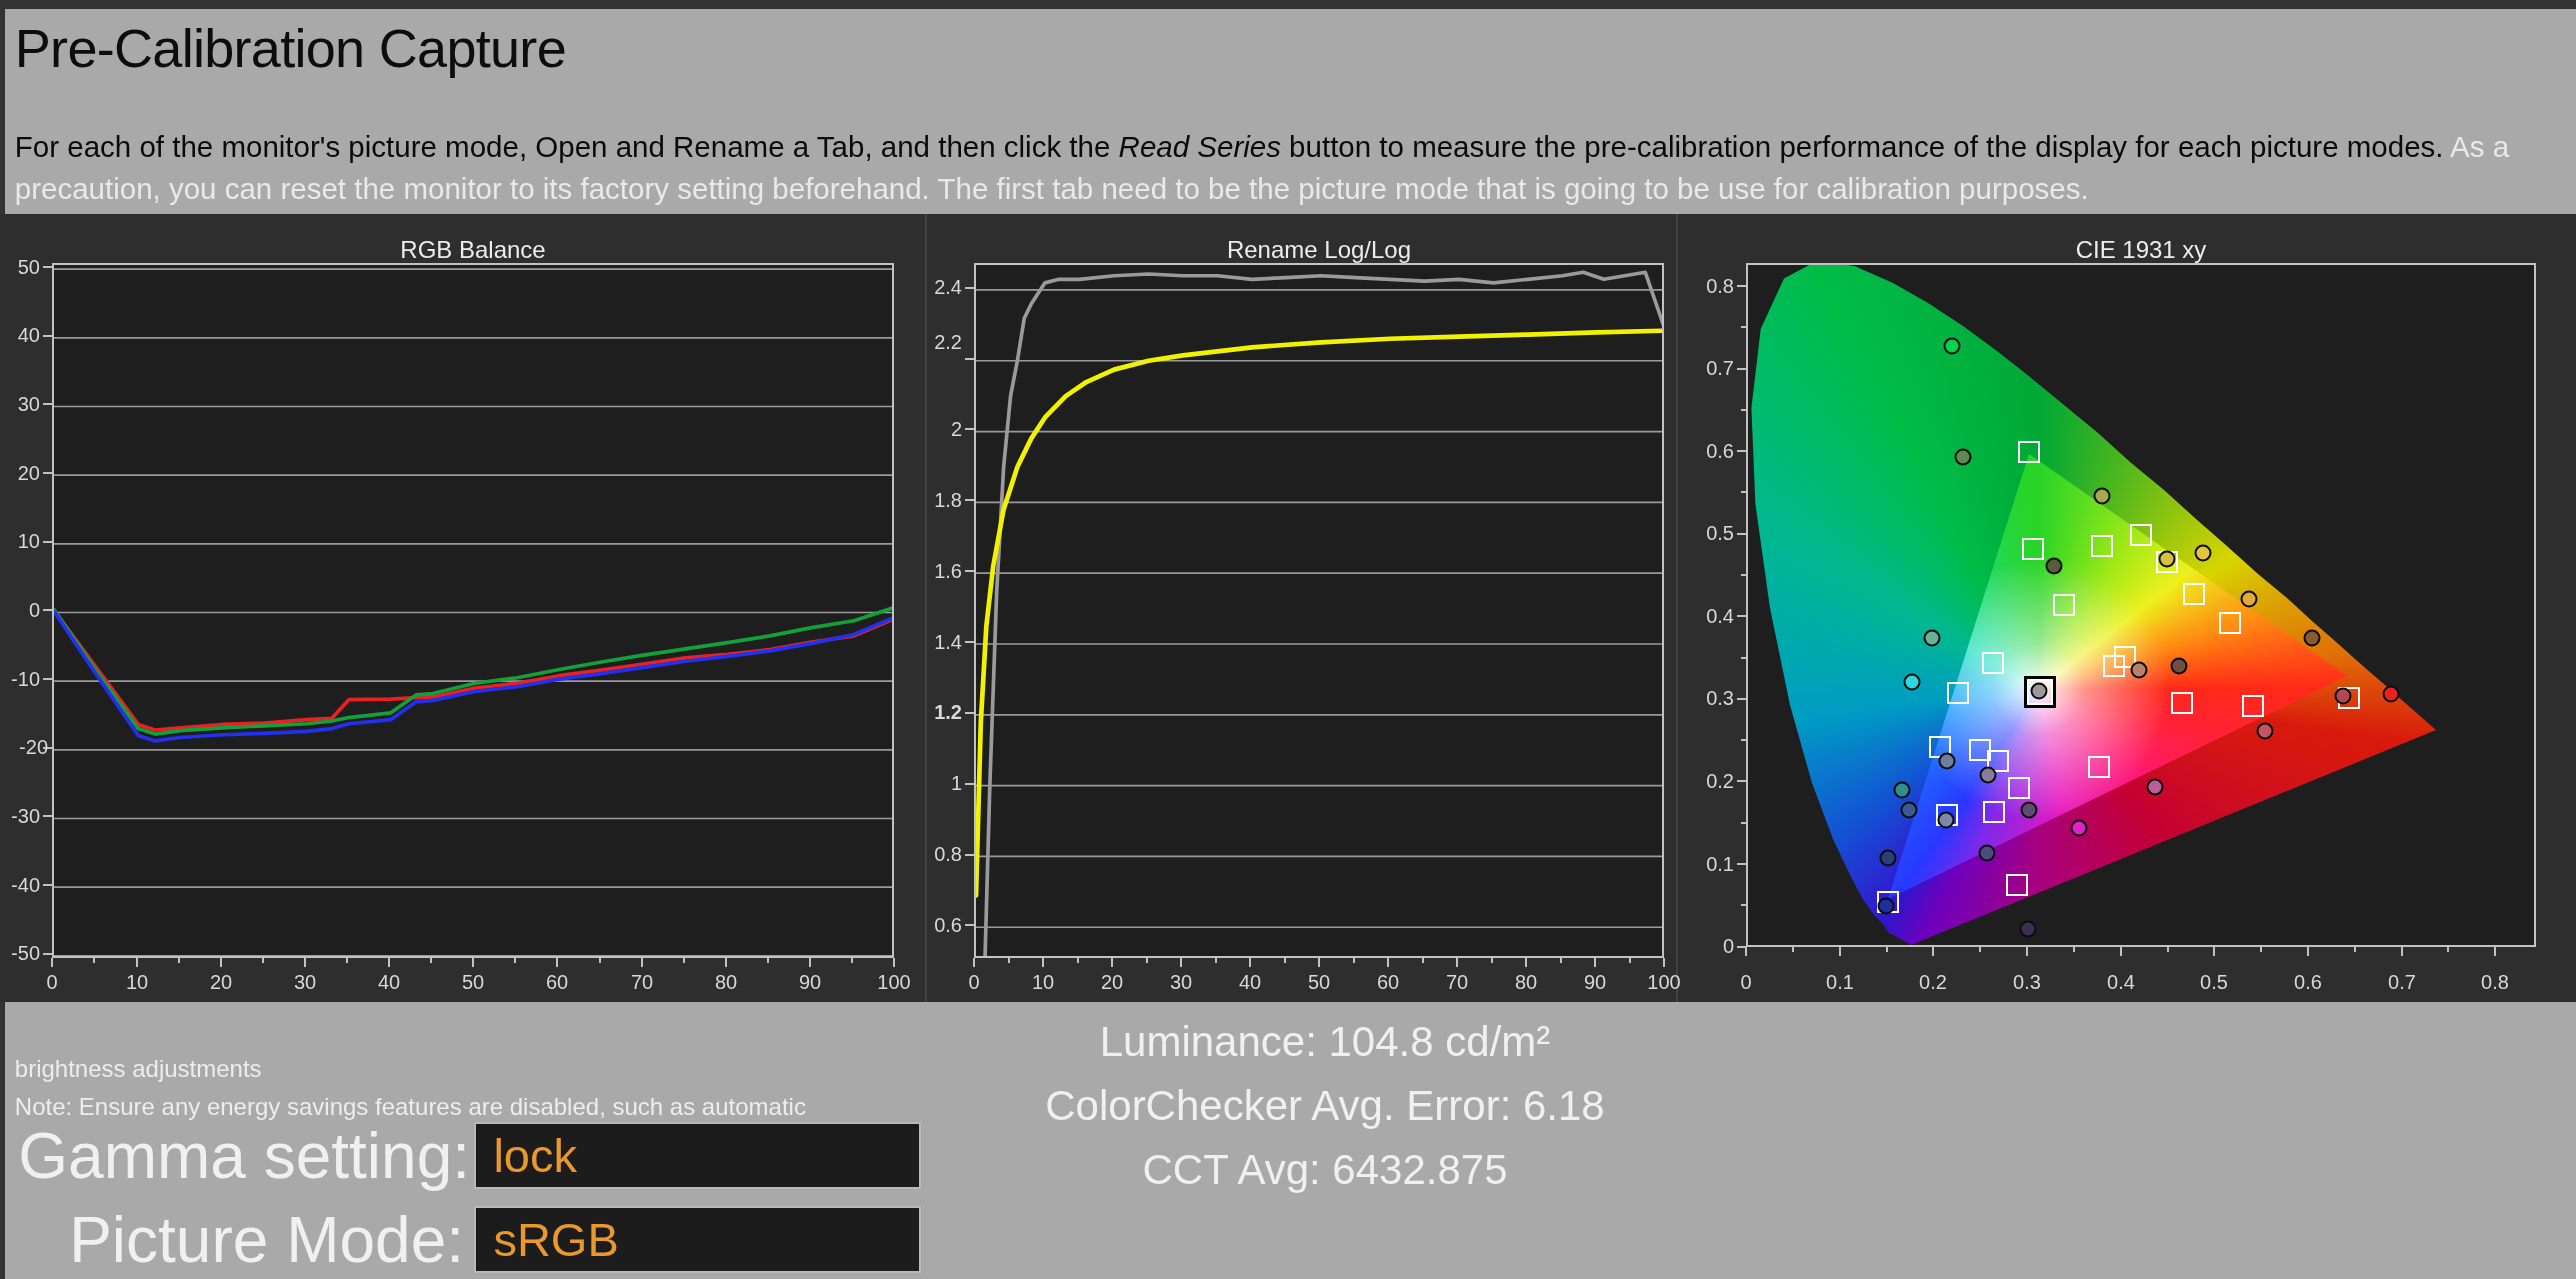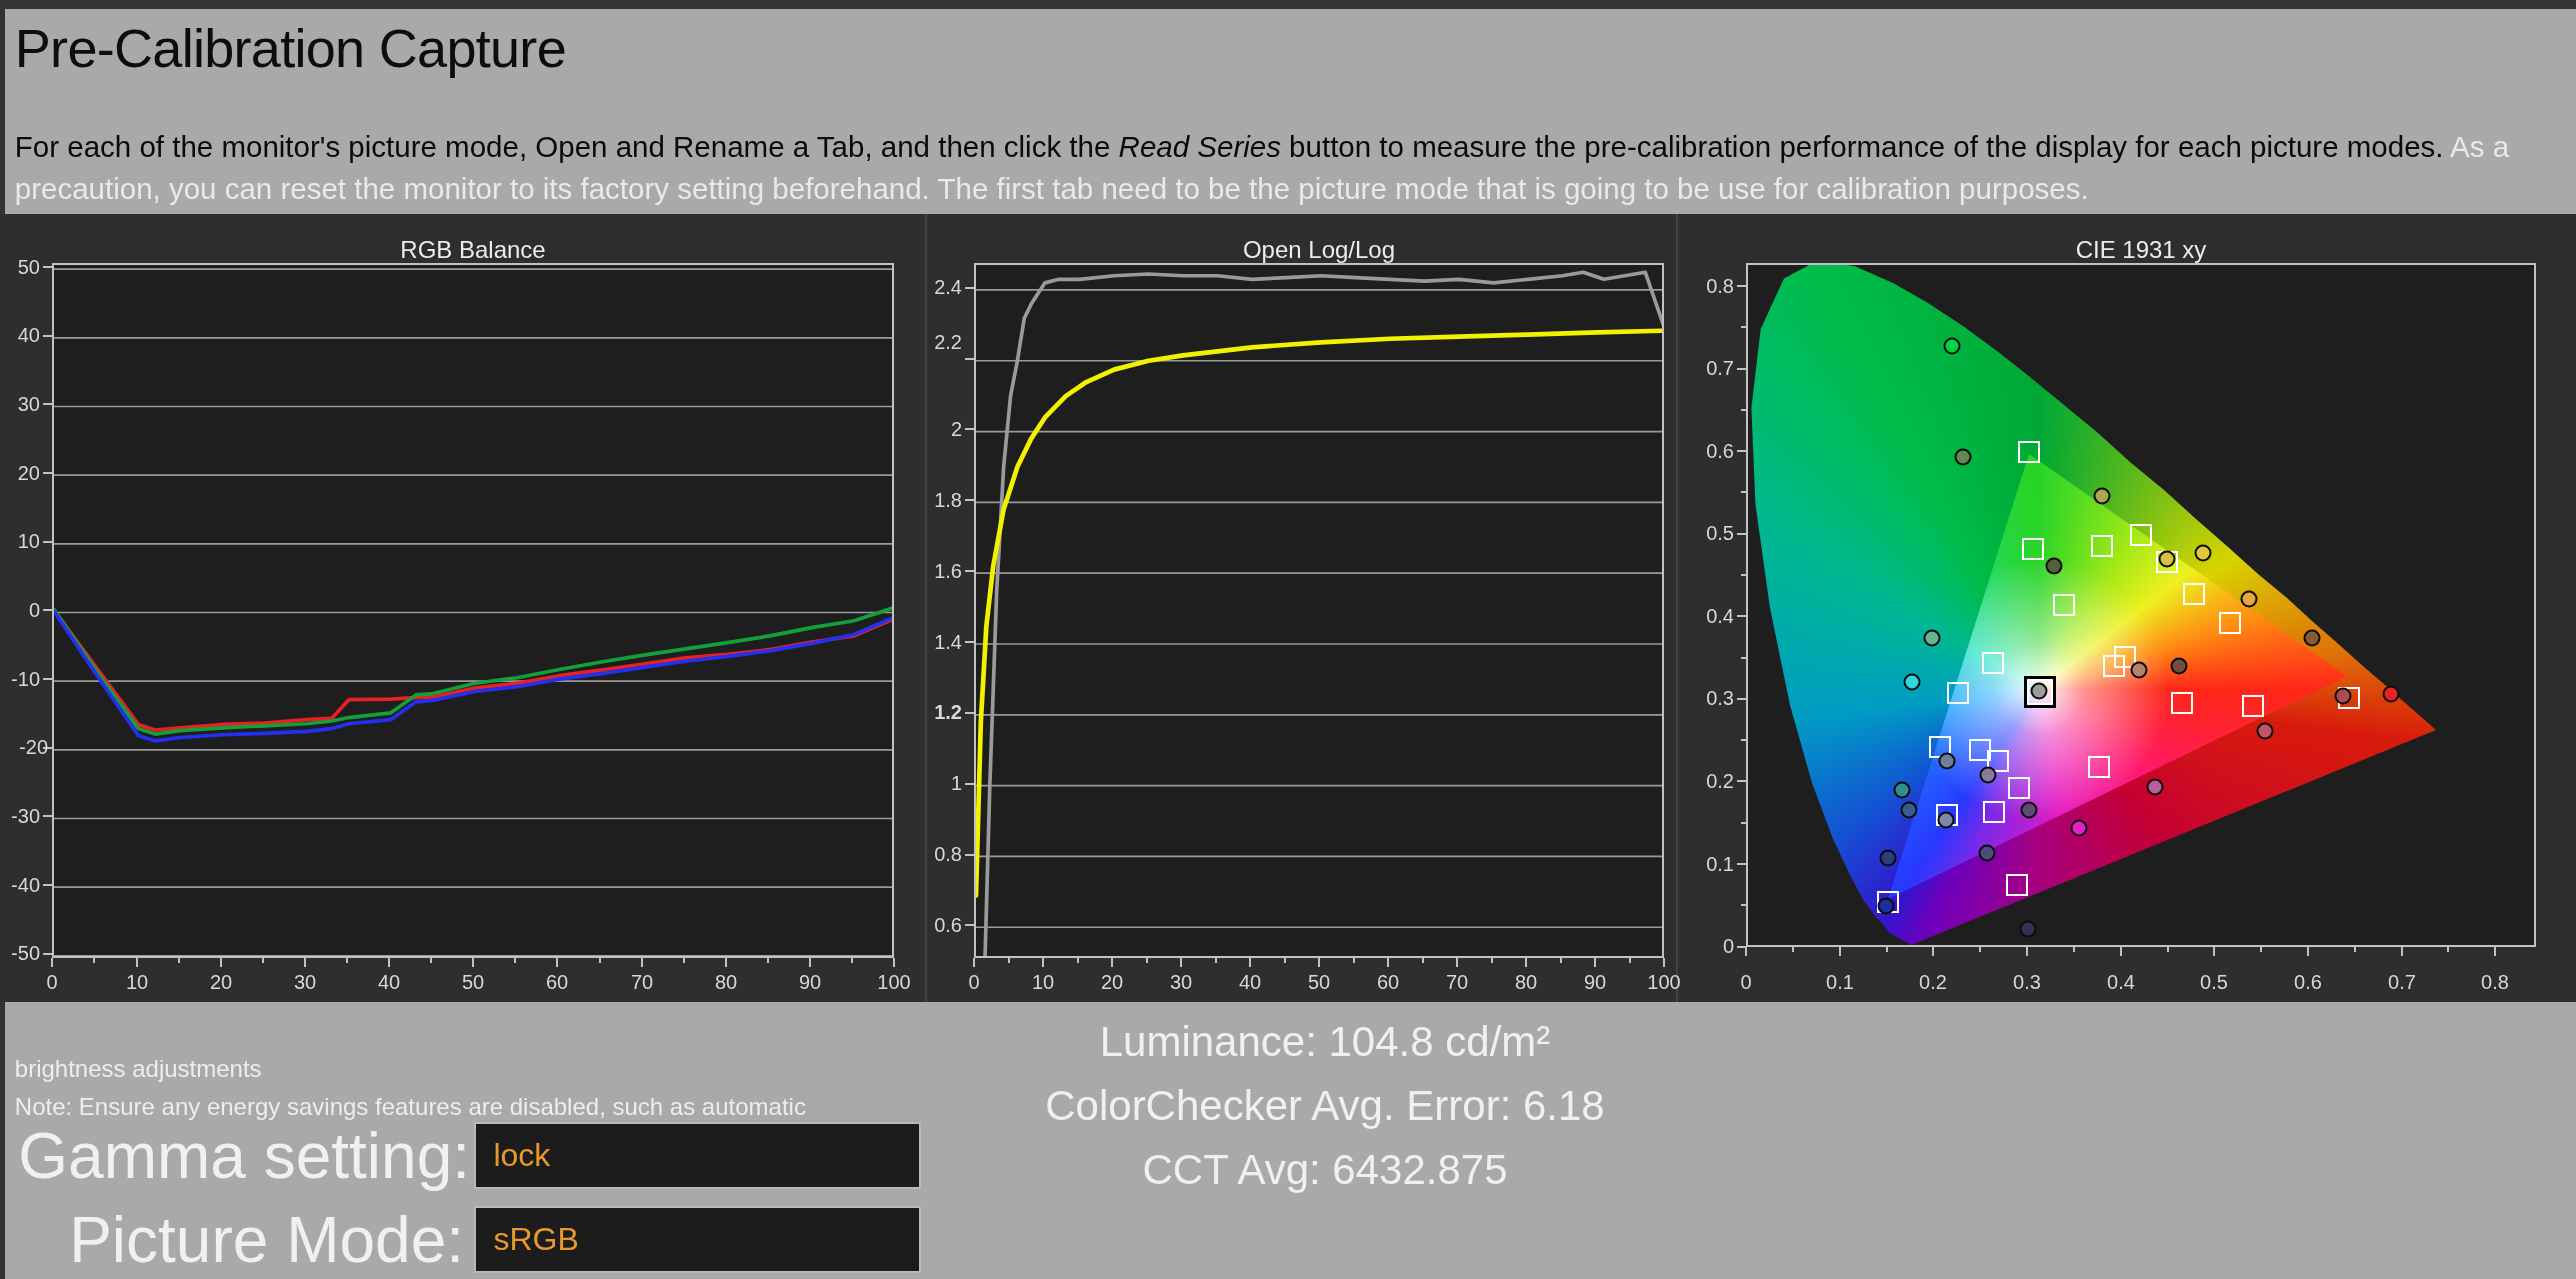--- a/index.html
+++ b/index.html
@@ -20,21 +20,21 @@
   .tick-label.center{transform:translateX(-50%);}
   .tickmark{background:#c2c2c2;}
   .cie-layer{left:0;top:0;width:100%;height:100%;}
   .cie-square{width:22px;height:22px;border:2.7px solid #ffffff;box-sizing:border-box;transform:translate(-50%,-50%);}
   .cie-circle{width:17px;height:17px;border:2px solid #0d0d0d;border-radius:50%;box-sizing:border-box;transform:translate(-50%,-50%);}
   .cie-wp-outer{width:32px;height:32px;border:3.4px solid #000;box-sizing:border-box;transform:translate(-50%,-50%);}
   .cie-wp-inner{position:absolute;left:0;top:0;right:0;bottom:0;border:2.7px solid #fff;box-sizing:border-box;}
   #note{left:14.8px;top:1050px;font-size:24px;line-height:38px;color:#ededed;}
   .form-label{font-size:64px;color:#f0f0f0;text-align:right;transform:translateX(-100%);white-space:nowrap;}
   .form-box{width:447px;height:67px;background:#1c1c1c;border:2px solid #b9b9b9;box-sizing:border-box;
-            display:flex;align-items:center;padding-left:17.4px;font-size:32px;}
+            display:flex;align-items:center;padding-left:17.4px;font-size:47px;}
   #stats{left:832px;top:1010px;width:986px;text-align:center;color:#f0f0f0;font-size:42px;line-height:64px;}
   svg{position:absolute;left:0;top:0;}
 </style>
 </head>
 <body>
 
 <div id="topbar" class="abs"></div>
 <div id="leftbar" class="abs"></div>
 
 <div id="page-title" class="abs">Pre-Calibration Capture</div>
@@ -129,21 +129,21 @@
         <line x1="0" x2="1029" y1="564.994903160041" y2="564.994903160041" stroke="rgba(185,185,185,0.8)" stroke-width="2.5"></line>
         <line x1="0" x2="1029" y1="459.38837920489294" y2="459.38837920489294" stroke="rgba(185,185,185,0.8)" stroke-width="2.5"></line>
         <line x1="0" x2="1029" y1="353.7818552497452" y2="353.7818552497452" stroke="rgba(185,185,185,0.8)" stroke-width="2.5"></line>
         <line x1="0" x2="1029" y1="248.17533129459744" y2="248.17533129459744" stroke="rgba(185,185,185,0.8)" stroke-width="2.5"></line>
         <line x1="0" x2="1029" y1="142.56880733944956" y2="142.56880733944956" stroke="rgba(185,185,185,0.8)" stroke-width="2.5"></line>
         <line x1="0" x2="1029" y1="36.96228338430188" y2="36.96228338430188" stroke="rgba(185,185,185,0.8)" stroke-width="2.5"></line>
         <polyline points="13.4,1034.9 20.6,776.2 30.9,485.8 41.2,301.0 51.5,195.4 61.7,142.6 72.0,79.2 82.3,58.1 102.9,26.4 123.5,21.1 154.3,21.1 205.8,15.8 257.3,13.2 308.7,15.8 360.1,15.8 411.6,21.1 463.1,18.5 514.5,15.8 566.0,18.5 617.4,21.1 668.9,23.8 720.3,21.1 771.8,26.4 823.2,21.1 874.6,15.8 905.5,10.6 936.4,21.1 967.3,15.8 998.1,10.6 1029.0,100.3" fill="none" stroke="#9a9a9a" stroke-width="5.5" stroke-linejoin="round" stroke-linecap="round"></polyline>
         <polyline points="0.0,939.9 7.2,681.2 15.4,538.6 25.7,448.8 41.2,364.3 61.7,301.0 82.3,258.7 102.9,227.1 133.8,195.4 164.6,174.3 205.8,155.8 257.3,142.6 308.7,134.6 411.6,122.5 514.5,115.1 617.4,109.8 720.3,106.7 823.2,103.5 926.1,100.3 1029.0,97.7" fill="none" stroke="#f2f200" stroke-width="7" stroke-linejoin="round" stroke-linecap="round"></polyline>
       </svg>
     </div>
-    <div class="abs chart-title" style="left: 1319px; top: 22px;">Open Log/Log</div>
+    <div class="abs chart-title" style="left: 1319px; top: 22px;">Rename Log/Log</div>
     <div class="abs tickmark" style="left: 973px; top: 744px; width: 2px; height: 9.4px;"></div>
     <div class="abs tick-label center" style="left: 974px; top: 757px;">0</div>
     <div class="abs tickmark" style="left: 1008px; top: 744px; width: 2px; height: 5.4px;"></div>
     <div class="abs tickmark" style="left: 1042px; top: 744px; width: 2px; height: 9.4px;"></div>
     <div class="abs tick-label center" style="left: 1043px; top: 757px;">10</div>
     <div class="abs tickmark" style="left: 1077px; top: 744px; width: 2px; height: 5.4px;"></div>
     <div class="abs tickmark" style="left: 1111px; top: 744px; width: 2px; height: 9.4px;"></div>
     <div class="abs tick-label center" style="left: 1112px; top: 757px;">20</div>
     <div class="abs tickmark" style="left: 1146px; top: 744px; width: 2px; height: 5.4px;"></div>
     <div class="abs tickmark" style="left: 1180px; top: 744px; width: 2px; height: 9.4px;"></div>

